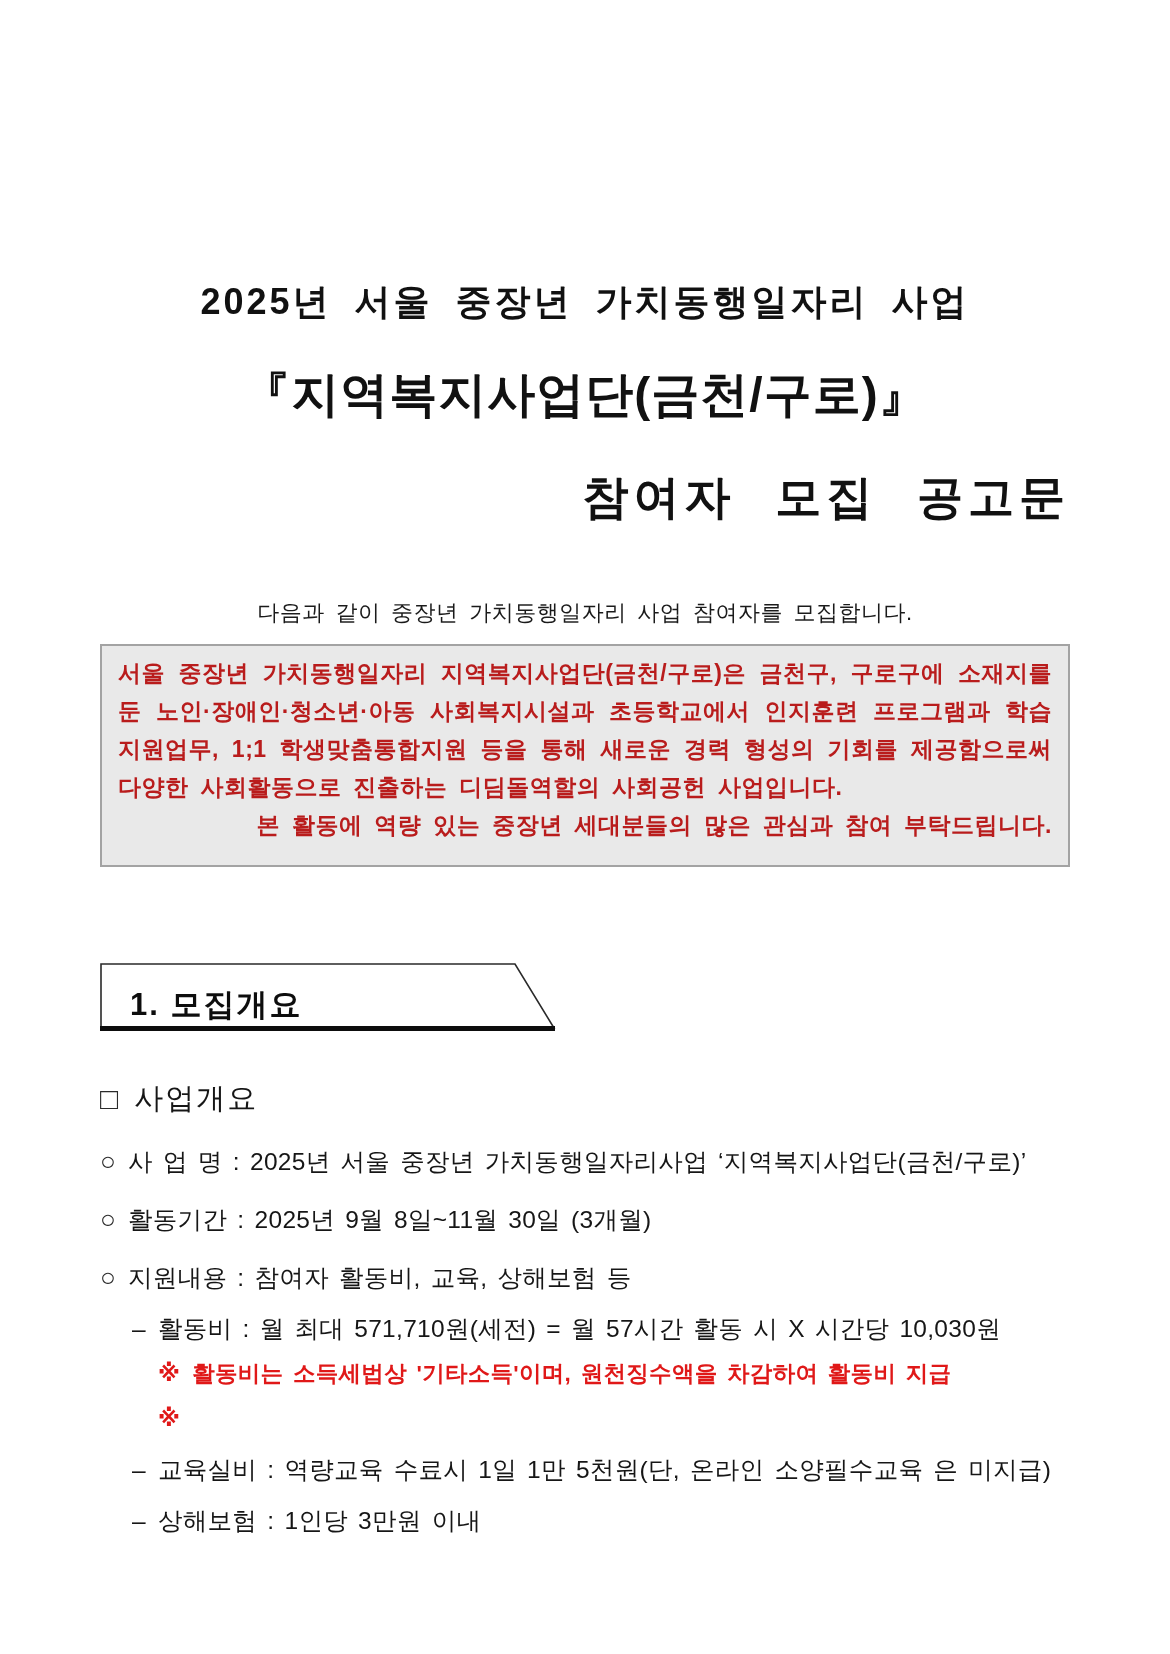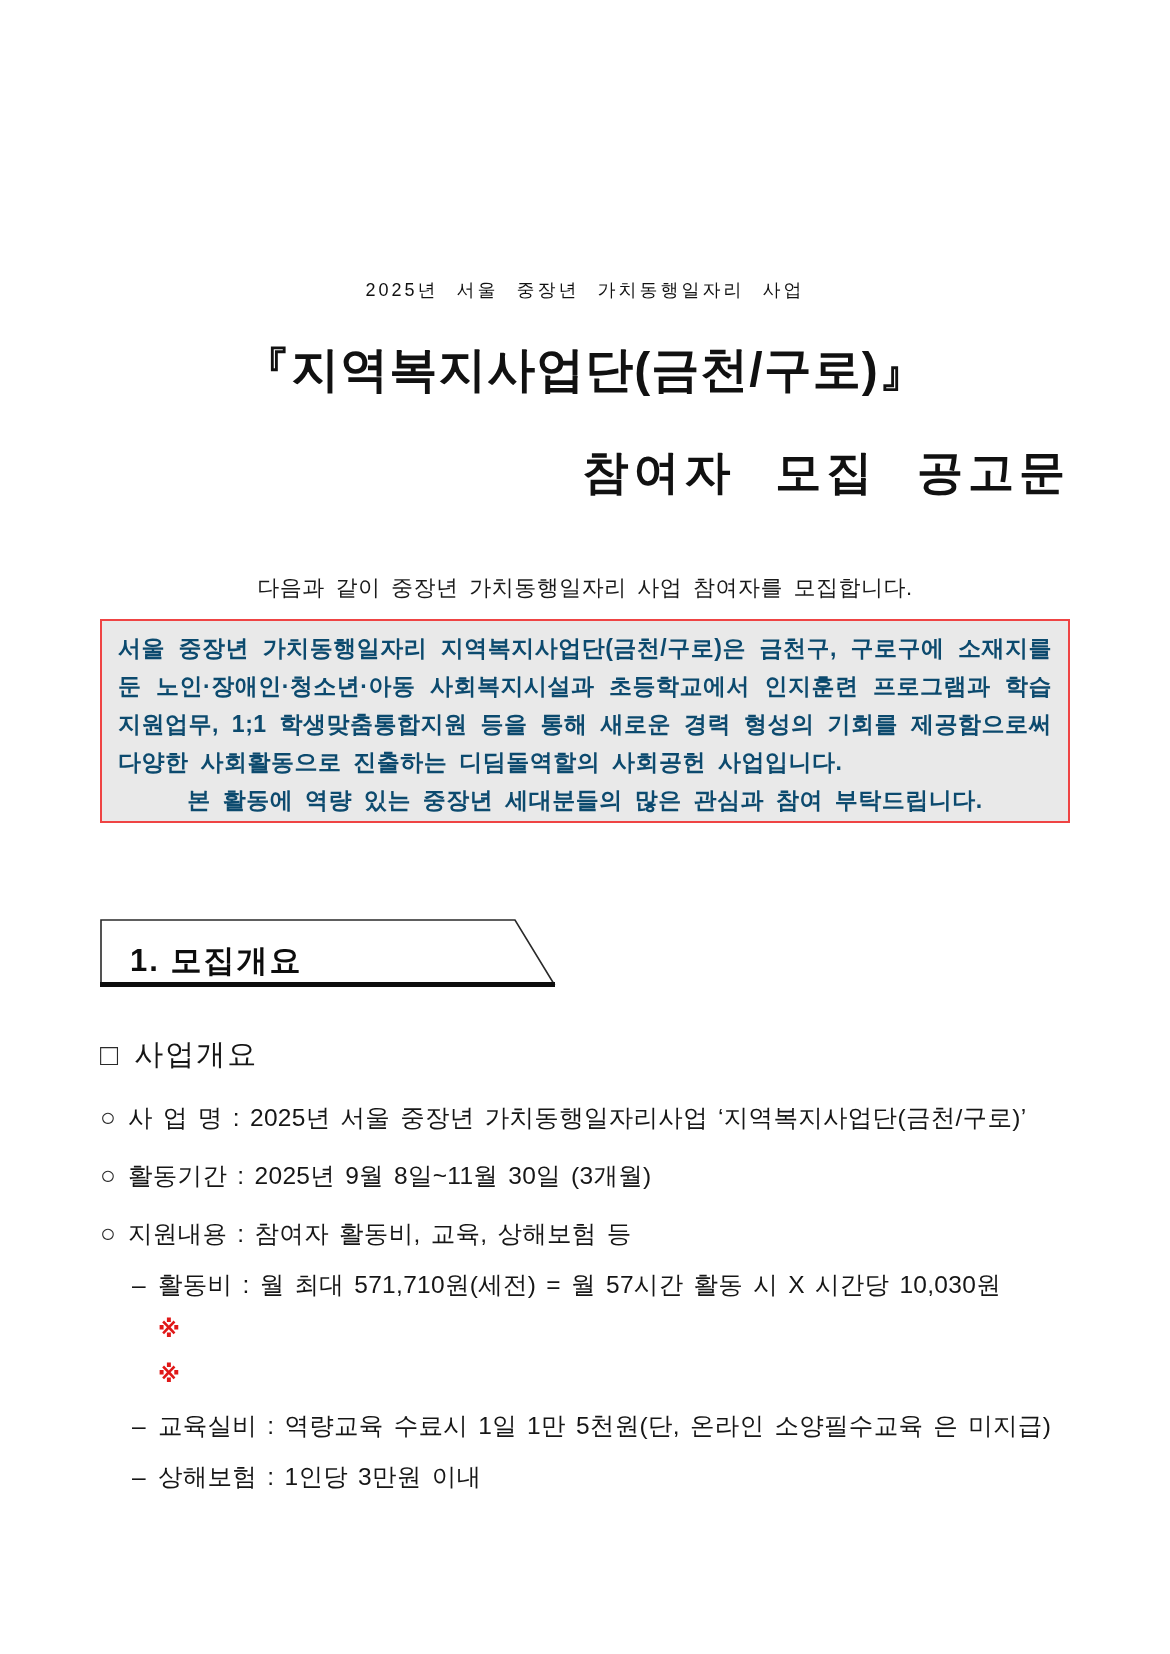--- a/index.html
+++ b/index.html
@@ -16,22 +16,22 @@
     background: #ffffff;
     overflow: hidden;
   }
   .content {
     padding: 0 100px;
   }
 
   
   .title-block { padding-top: 278px; text-align: center; }
   .title-sub {
-    font-size: 18px;
-    font-weight: 400;
+    font-size: 36px;
+    font-weight: 700;
     letter-spacing: 3px;
     word-spacing: 10px;
     color: #111111;
   }
   .title-main {
     margin-top: 36px;
     font-size: 48px;
     font-weight: 700;
     letter-spacing: 1px;
     color: #111111;
@@ -54,32 +54,32 @@
     line-height: 43px;
     letter-spacing: 0.5px;
     word-spacing: 4px;
     color: #1a1a1a;
   }
 
   
   .summary-box {
     margin-top: 10px;
     margin-right: 0px;
-    border: 2px solid #ef4444;
+    border: 2px solid #a3a3a3;
     background: #e9e9e9;
-    padding: 8px 16px 2px 16px;
+    padding: 8px 16px 21px 16px;
     font-size: 23px;
     font-weight: 700;
     line-height: 38px;
     letter-spacing: 0.5px;
     word-spacing: 5px;
     text-align: justify;
-    color: #0c4a6e;
-  }
-  .summary-box p + p { text-align: center; }
+    color: #b91c1c;
+  }
+  .summary-box p + p { text-align: right; }
 
   
   .section-banner {
     position: relative;
     margin-top: 96px;
     width: 456px;
     height: 88px;
   }
   .section-banner svg { position: absolute; left: 0; top: 0; }
   .section-banner .banner-label {
@@ -177,20 +177,21 @@
       <span>지원내용 : 참여자 활동비, 교육, 상해보험 등</span>
     </div>
 
     <div class="row row-dash">
       <span class="marker">–</span>
       <span>활동비 : 월 최대 571,710원(세전) = 월 57시간 활동 시 X 시간당 10,030원</span>
     </div>
 
     <div class="row row-note">
       <span class="marker">※</span>
+      <span>활동비는 소득세법상 '기타소득'이며, 원천징수액을 차감하여 활동비 지급</span>
     </div>
 
     <div class="row row-note">
       <span class="marker">※</span>
     </div>
 
     <div class="row row-dash">
       <span class="marker">–</span>
       <span>교육실비 : 역량교육 수료시 1일 1만 5천원(단, 온라인 소양필수교육 은 미지급)</span>
     </div>

